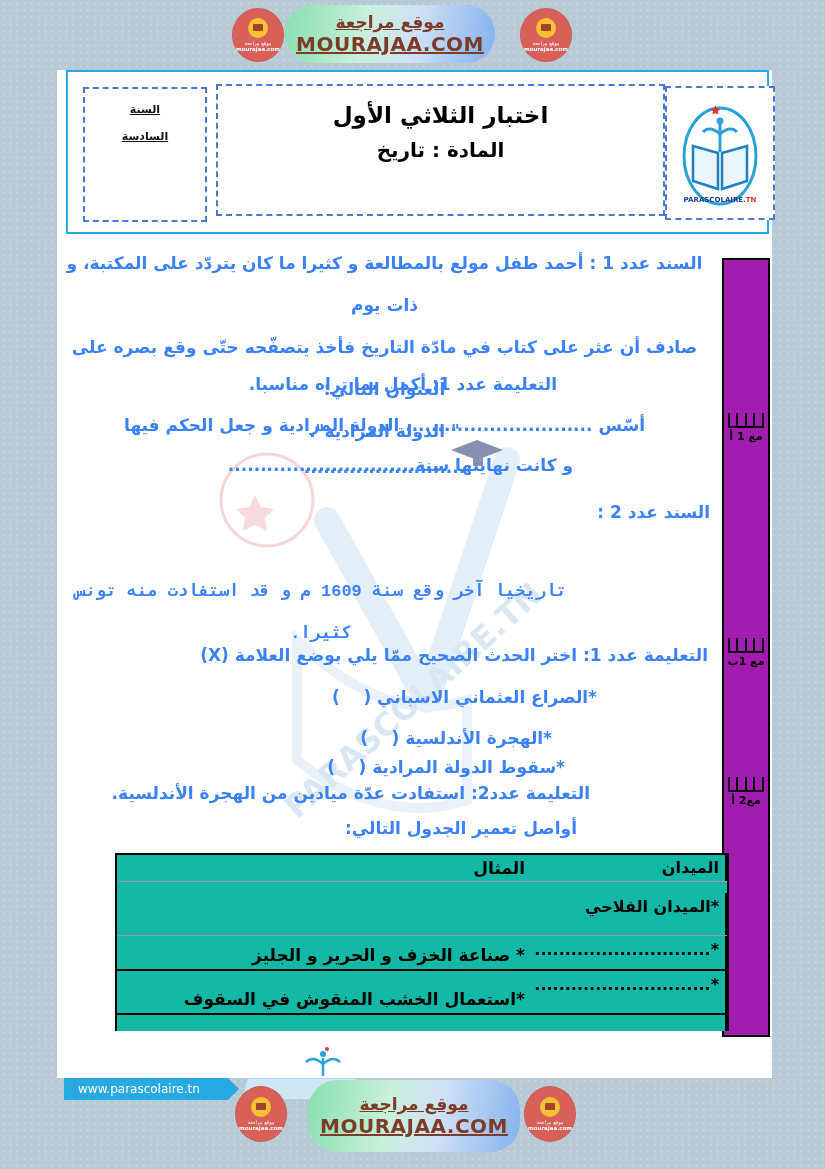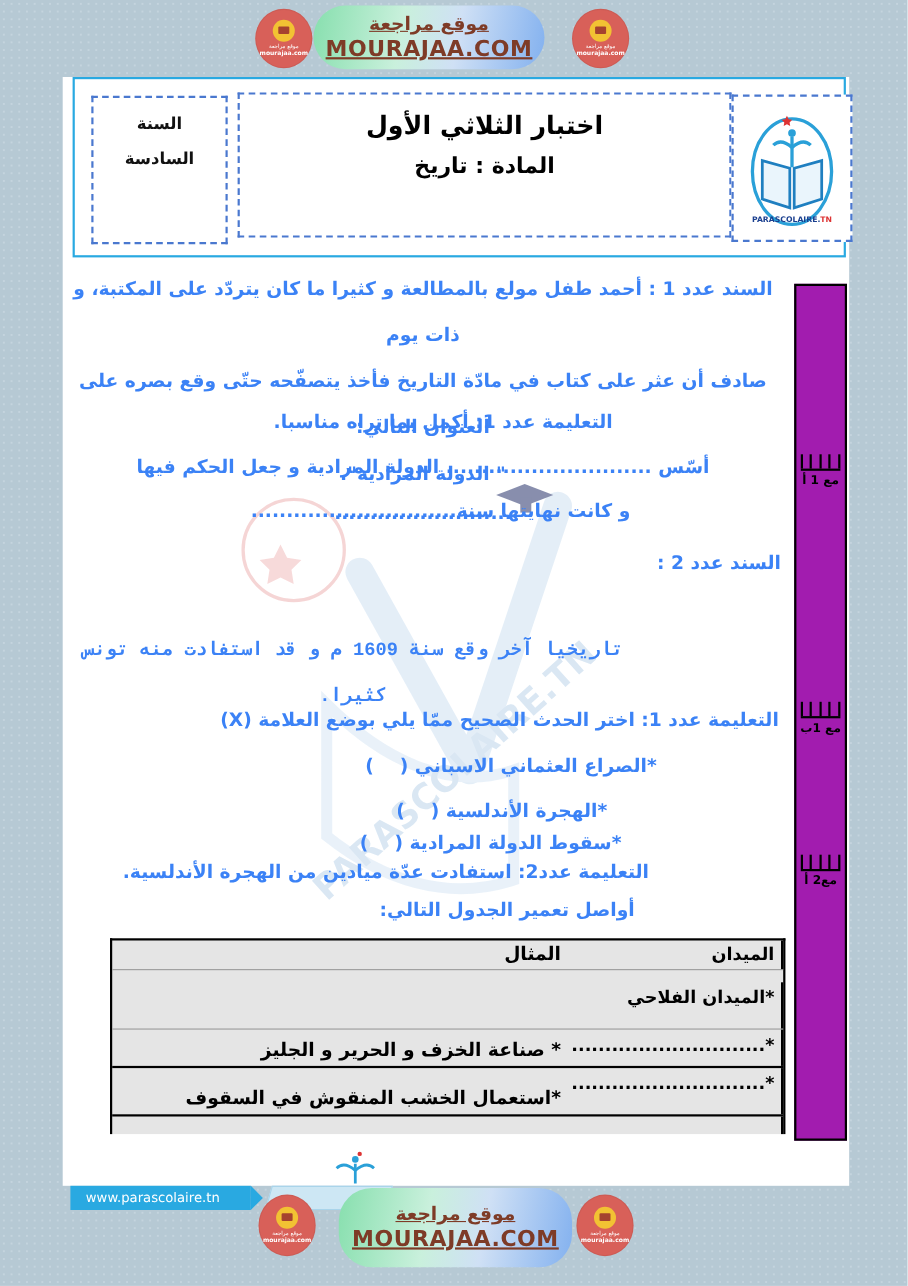--- a/index.html
+++ b/index.html
@@ -27,21 +27,21 @@
   }
   .badge .yc{width:20px;height:20px;border-radius:50%;background:#f2c233;display:flex;align-items:center;justify-content:center;margin-bottom:2px;}
   .badge .yc span{display:block;width:10px;height:7px;background:#a5422f;border-radius:1px;}
   .badge .bt1{font-size:5px;color:#fff;line-height:6px;}
   .badge .bt2{font-size:5.5px;color:#fff;line-height:7px;font-weight:bold;}
 
   
   .hdr{position:absolute;left:9px;top:0;width:699px;height:160px;border:2px solid #29a9e1;background:#fff;}
   .dash{position:absolute;border:2px dashed #4a78cf;background:#fff;}
   .grade-box{left:15px;top:15px;width:120px;height:131px;text-align:center;}
-  .grade-box div{font-weight:bold;font-size:15px;color:#111;}
+  .grade-box div{font-weight:bold;font-size:11px;color:#111;text-decoration:underline;}
   .grade-box .g1{margin-top:14px;}
   .grade-box .g2{margin-top:14px;}
   .title-box{left:148px;top:12px;width:445px;height:128px;text-align:center;}
   .title-box .t1{font-weight:bold;font-size:23px;margin-top:16px;color:#000;}
   .title-box .t2{font-weight:bold;font-size:20px;margin-top:10px;color:#000;}
   .logo-box{left:597px;top:14px;width:106px;height:130px;display:flex;align-items:center;justify-content:center;}
 
   
   .tline{position:absolute;direction:rtl;text-align:center;font-size:17px;font-weight:bold;color:#3b82f6;line-height:42px;white-space:pre-line;}
 
@@ -51,21 +51,21 @@
   .bracket{position:relative;width:36px;height:13px;border-bottom:2px solid #000;}
   .bracket i{position:absolute;bottom:0;width:2px;height:13px;background:#000;}
   .bracket i:nth-child(1){left:0;}
   .bracket i:nth-child(2){left:8px;}
   .bracket i:nth-child(3){left:17px;}
   .bracket i:nth-child(4){left:25px;}
   .bracket i:nth-child(5){left:34px;}
   .mark .ml{direction:rtl;font-size:11px;font-weight:bold;margin-top:2px;color:#000;}
 
   
-  .tbl{position:absolute;left:43px;top:783px;width:610px;border:2px solid #000;border-bottom:none;background:#e5e5e5;}
+  .tbl{position:absolute;left:58px;top:783px;width:610px;border:2px solid #000;border-bottom:none;background:#14b8a6;}
   .trow{display:flex;direction:ltr;}
   .c-ex{width:418px;direction:rtl;text-align:right;padding:4px 10px 4px 4px;font-size:17px;font-weight:bold;box-sizing:border-box;display:flex;flex-direction:column;justify-content:flex-end;}
   .c-fd{width:192px;direction:rtl;text-align:right;padding:4px 6px 4px 4px;font-size:16px;font-weight:bold;border-right:2px solid #000;box-sizing:border-box;}
   .b-gray{border-bottom:1px solid #9a9a9a;}
   .b-black{border-bottom:2px solid #000;}
   .trow.hd .c-fd,.trow.hd .c-ex{padding-top:3px;padding-bottom:3px;}
   .stub{height:16px;}
 
   
   .wmark{position:absolute;left:120px;top:330px;opacity:.55;pointer-events:none;}

